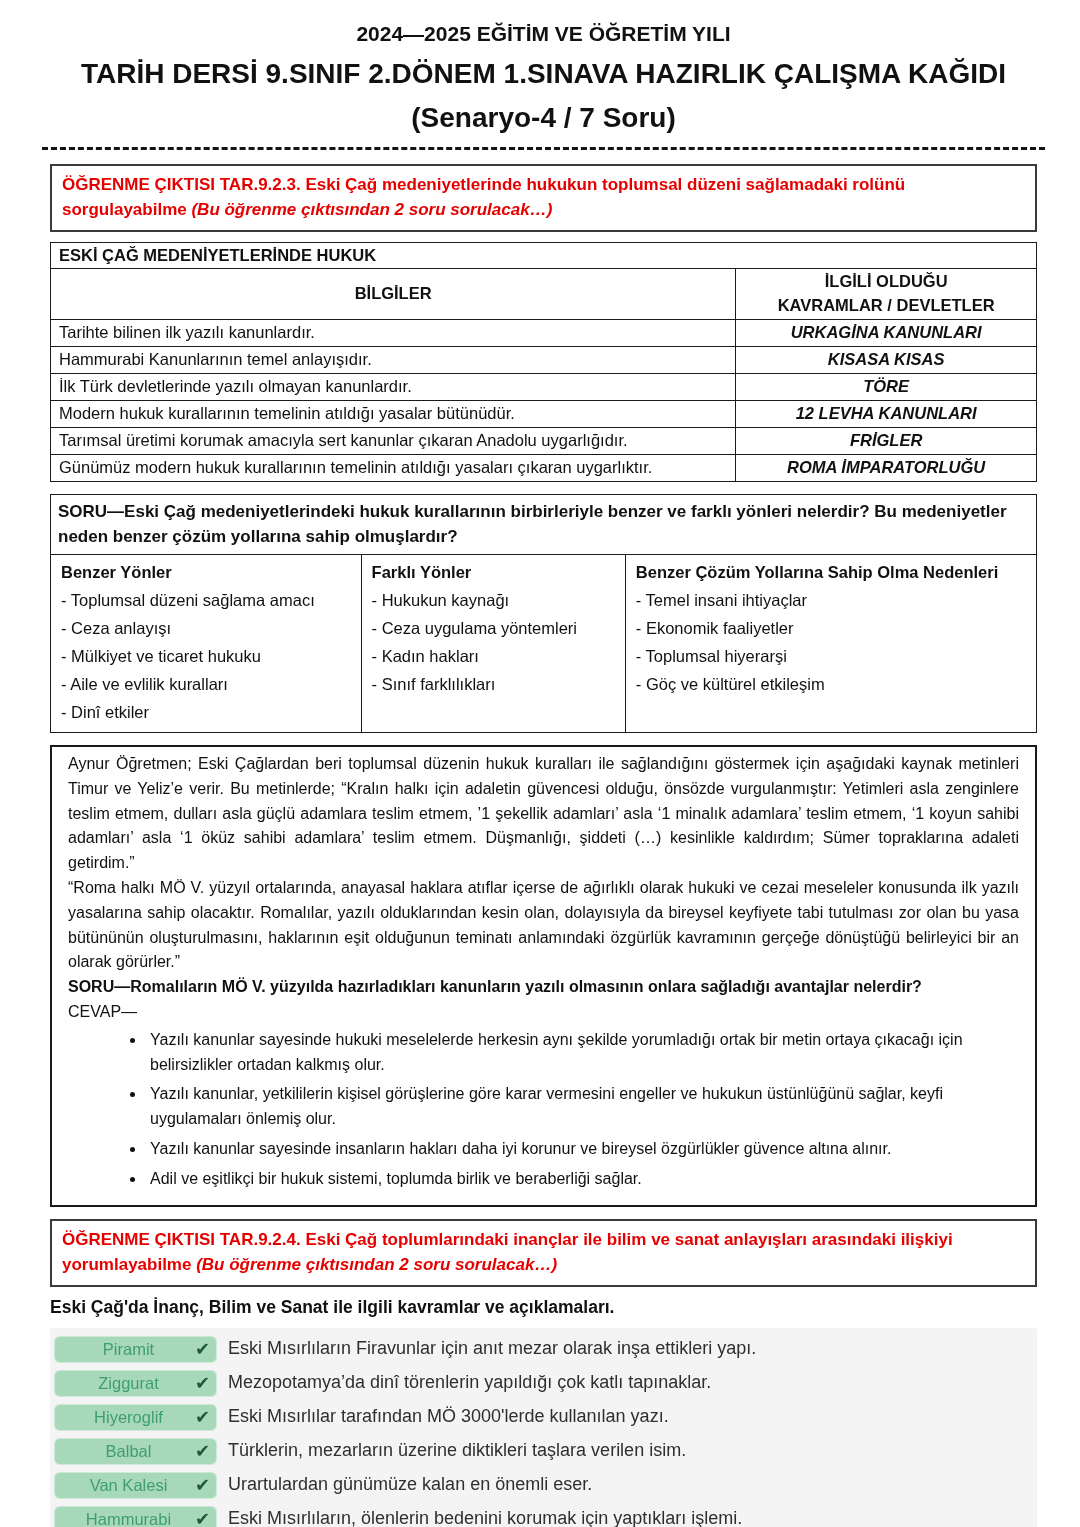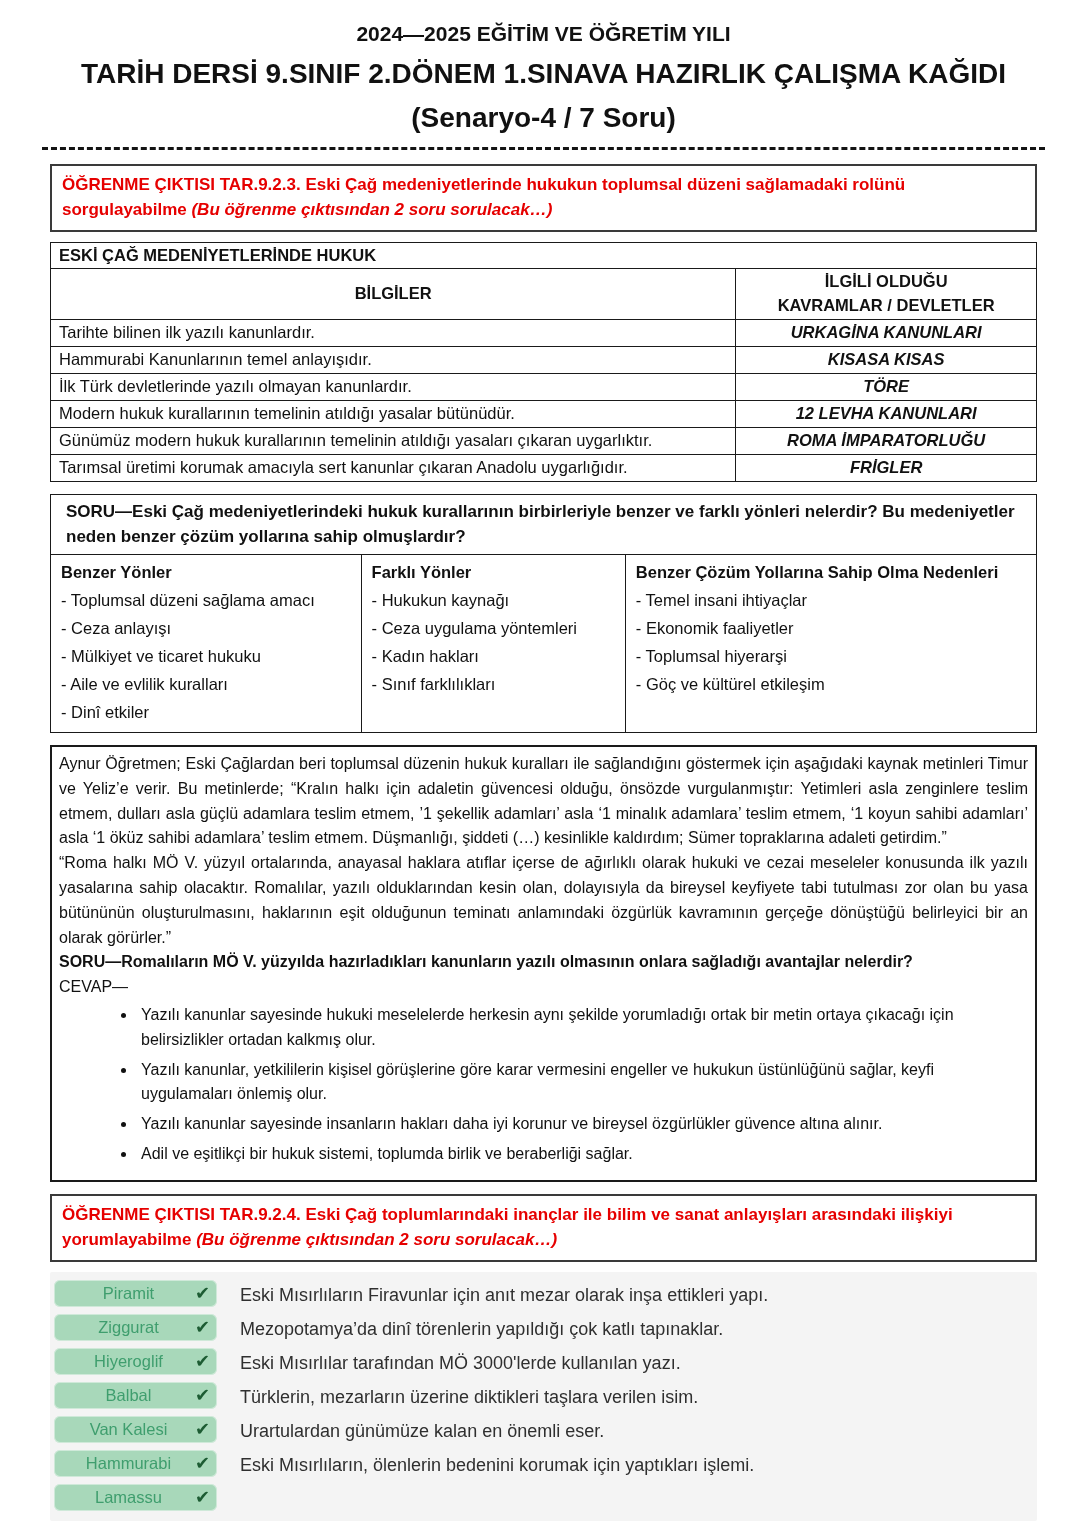--- a/index.html
+++ b/index.html
@@ -53,51 +53,51 @@
   .law-h1{width:69.5%;text-align:center;font-weight:bold;vertical-align:middle;}
   .law-h2{text-align:center;font-weight:bold;line-height:1.35;padding:3px 4px;}
   .law-info{text-align:left;}
   .law-concept{text-align:center;font-style:italic;font-weight:600;font-size:15.5px;}
 
   
   .cmp-table{margin-bottom:12px;}
   .cmp-question{
     border:1.6px solid var(--border);
     font-weight:bold;font-size:17px;line-height:1.5;
-    padding:4px 15px;
+    padding:4px 7px;
   }
   .cmp-col{
     border:1.6px solid var(--border);
     vertical-align:top;
     padding:3px 10px 6px;
     font-size:16.5px;
     line-height:1.7;
   }
   .cmp-head{font-weight:bold;}
   .cmp-item{white-space:normal;}
   .w1{width:31.5%;} .w2{width:26.8%;} .w3{width:41.7%;}
 
   
   .source-box{
     border:2px solid var(--border);
-    padding:5px 7px 8px;
+    padding:5px 16px 8px;
     font-size:16px;
     line-height:1.55;
     text-align:justify;
     margin-bottom:12px;
   }
   .source-box p{margin:0;}
   .q-bold{font-weight:bold;text-align:left;}
   .answers{margin:3px 0 0;padding-left:78px;}
   .answers li{margin-bottom:5px;padding-left:4px;text-align:left;}
 
   
   .concepts-intro{font-weight:bold;font-size:17.5px;margin:2px 0 10px;}
   .concept-list{background:var(--list-bg);padding:8px 6px 10px 4px;border-radius:2px;}
-  .concept-row{display:flex;align-items:flex-end;margin-bottom:7px;gap:12px;}
+  .concept-row{display:flex;align-items:center;margin-bottom:7px;}
   .concept-row:last-child{margin-bottom:0;}
   .pill{
     position:relative;
     flex:0 0 163px;
     height:27px;
     background:var(--pill-bg);
     border-radius:6px;
     display:flex;align-items:center;justify-content:center;
     box-shadow:inset 0 0 0 1px rgba(255,255,255,0.45);
   }
@@ -147,26 +147,26 @@
       </tr>
       <tr>
         <td class="law-info">İlk Türk devletlerinde yazılı olmayan kanunlardır.</td>
         <td class="law-concept">TÖRE</td>
       </tr>
       <tr>
         <td class="law-info">Modern hukuk kurallarının temelinin atıldığı yasalar bütünüdür.</td>
         <td class="law-concept">12 LEVHA KANUNLARI</td>
       </tr>
       <tr>
+        <td class="law-info">Tarımsal üretimi korumak amacıyla sert kanunlar çıkaran Anadolu uygarlığıdır.</td>
+        <td class="law-concept">FRİGLER</td>
+      </tr>
+      <tr>
         <td class="law-info">Günümüz modern hukuk kurallarının temelinin atıldığı yasaları çıkaran uygarlıktır.</td>
         <td class="law-concept">ROMA İMPARATORLUĞU</td>
-      </tr>
-      <tr>
-        <td class="law-info">Tarımsal üretimi korumak amacıyla sert kanunlar çıkaran Anadolu uygarlığıdır.</td>
-        <td class="law-concept">FRİGLER</td>
       </tr>
     </tbody>
   </table>
 
   <table class="cmp-table">
     <tbody>
       <tr>
         <td colspan="3" class="cmp-question">SORU—Eski Çağ medeniyetlerindeki hukuk kurallarının birbirleriyle benzer ve farklı yönleri nelerdir? Bu medeniyetler neden benzer çözüm yollarına sahip olmuşlardır?</td>
       </tr>
       <tr>
@@ -207,20 +207,21 @@
       <li>Yazılı kanunlar sayesinde insanların hakları daha iyi korunur ve bireysel özgürlükler güvence altına alınır.</li>
       <li>Adil ve eşitlikçi bir hukuk sistemi, toplumda birlik ve beraberliği sağlar.</li>
     </ul>
   </section>
 
   <section class="outcome-box">
     <span>ÖĞRENME ÇIKTISI TAR.9.2.4. Eski Çağ toplumlarındaki inançlar ile bilim ve sanat anlayışları arasındaki ilişkiyi yorumlayabilme </span><span class="outcome-italic">(Bu öğrenme çıktısından 2 soru sorulacak…)</span>
   </section>
 
   <section>
+    <div class="concepts-intro">Eski Çağ'da İnanç, Bilim ve Sanat ile ilgili kavramlar ve açıklamaları.</div>
     <div class="concept-list">
 
       <div class="concept-row">
         <span class="pill">
           <span class="pill-label">Piramit</span>
           <span class="check">✔</span>
         </span>
         <span class="concept-desc">Eski Mısırlıların Firavunlar için anıt mezar olarak inşa ettikleri yapı.</span>
       </div>
 

